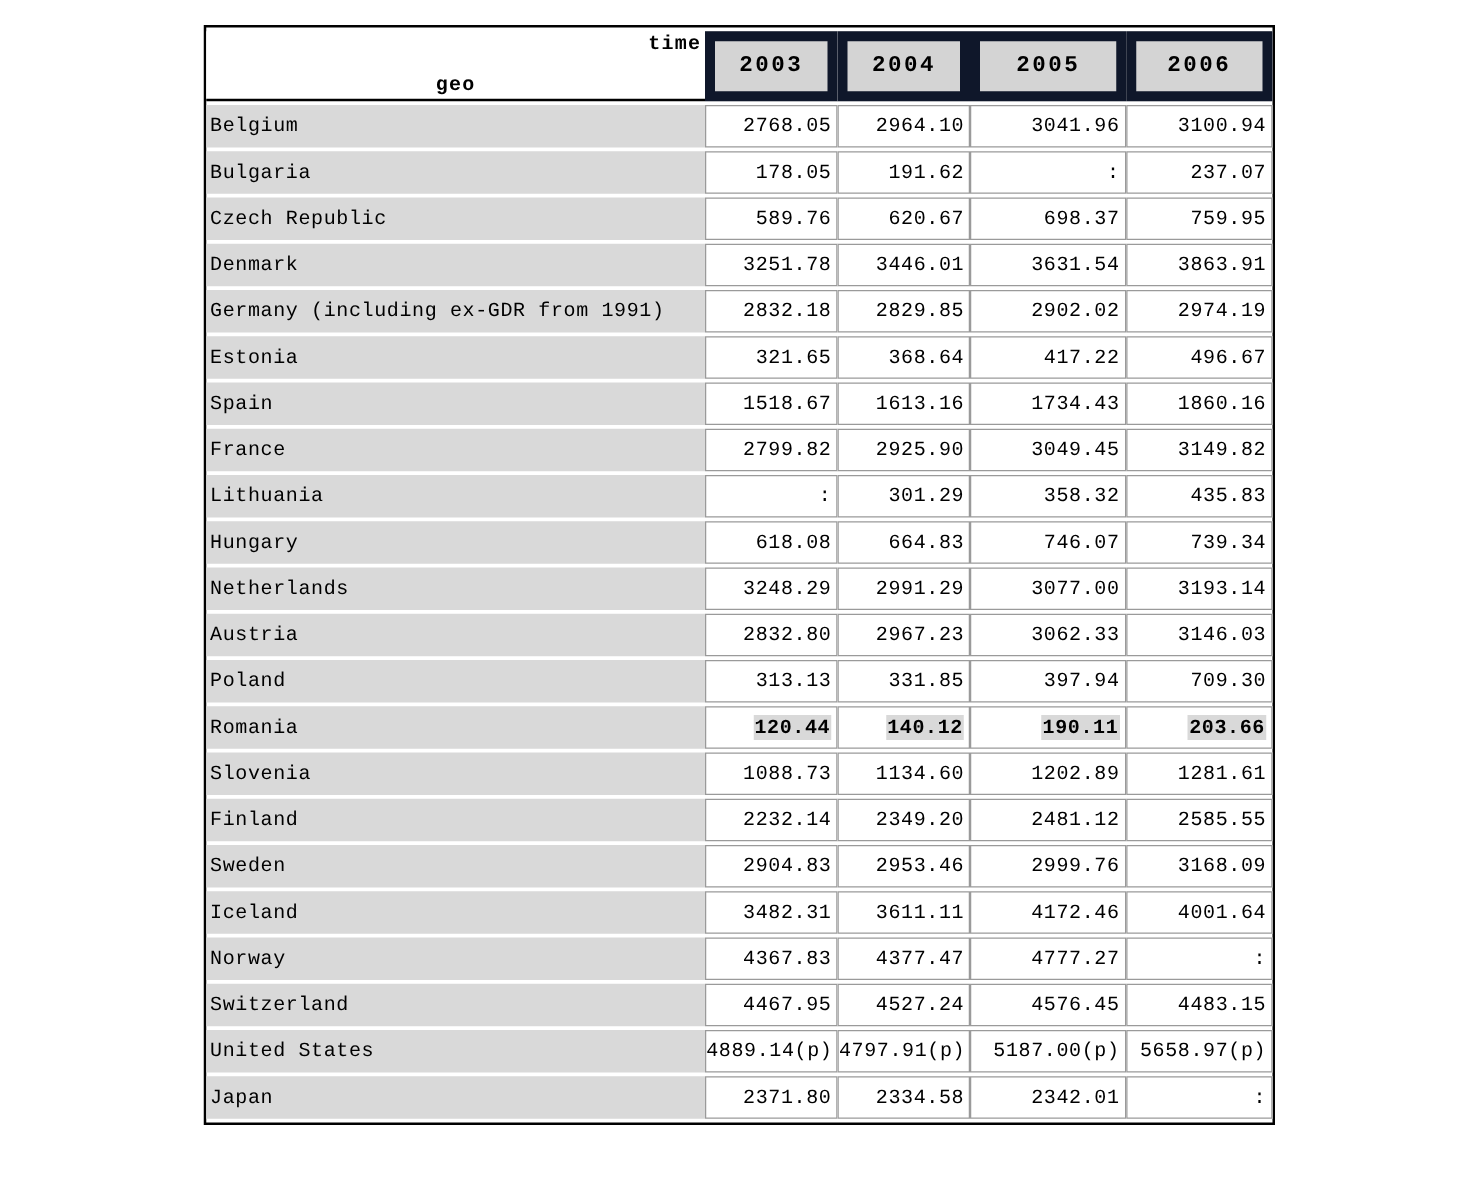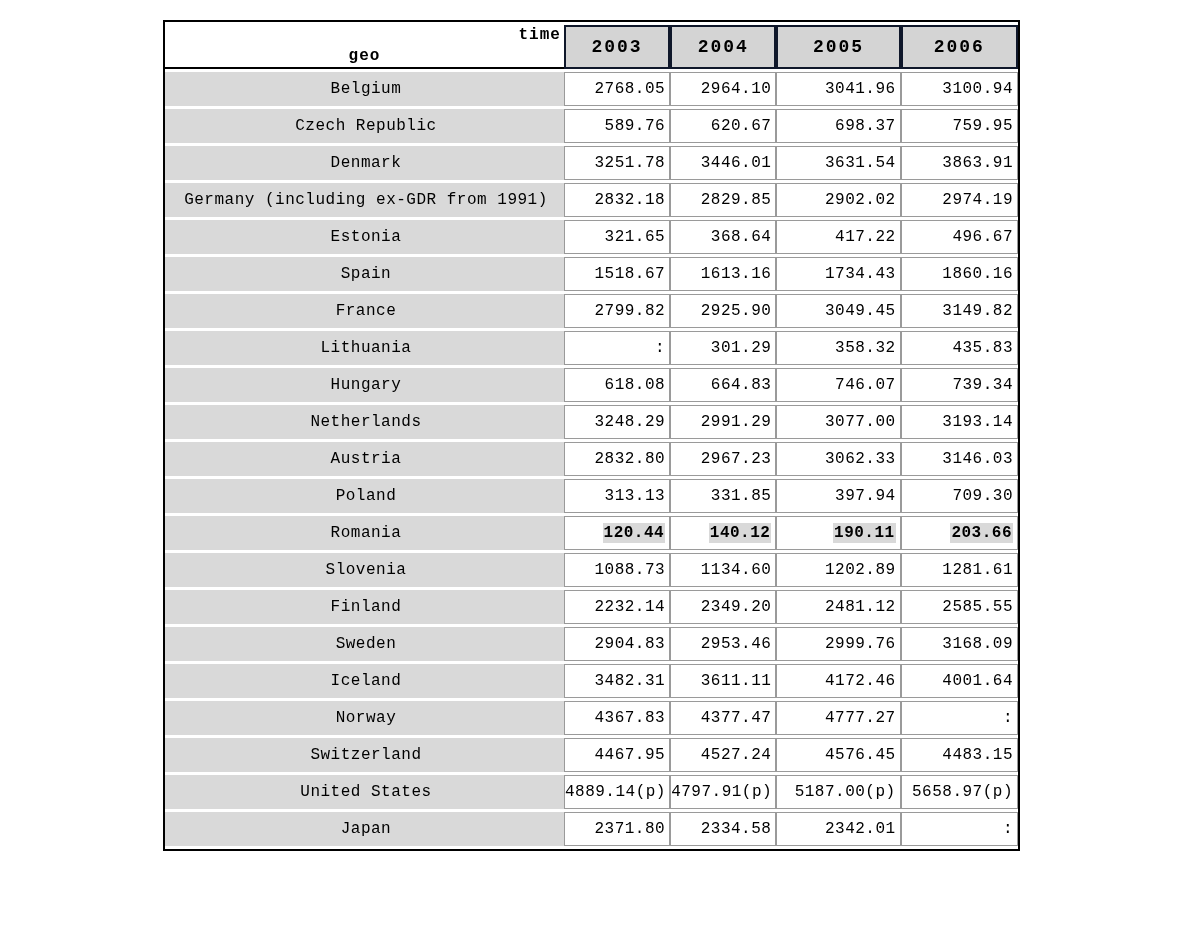--- a/index.html
+++ b/index.html
@@ -59,33 +59,33 @@
     position: absolute;
     bottom: 2px;
     left: 50%;
     transform: translateX(-50%);
     font-size: 16px;
     font-weight: bold;
     letter-spacing: 1px;
   }
   th.year {
     background: #d4d4d4;
-    border: 2px solid #0f172a;
+    border: 8px solid #0f172a;
     text-align: center;
     vertical-align: middle;
     height: 40px;
     font-size: 18px;
     font-weight: bold;
     letter-spacing: 2px;
   }
 
   
   tbody th.geo {
     background: #d9d9d9;
-    text-align: center;
+    text-align: left;
     vertical-align: middle;
     height: 32px;
     padding-left: 3px;
     letter-spacing: 0.5px;
   }
   tbody td.val {
     background: #ffffff;
     border: 1px solid #9a9a9a;
     text-align: right;
     vertical-align: middle;
@@ -125,20 +125,27 @@
     </thead>
     <tbody id="table-body">
     <tr>
           <th class="geo">Belgium</th>
           <td class="val">2768.05</td>
           <td class="val">2964.10</td>
           <td class="val">3041.96</td>
           <td class="val">3100.94</td>
         </tr>
         <tr>
+          <th class="geo">Bulgaria</th>
+          <td class="val">178.05</td>
+          <td class="val">191.62</td>
+          <td class="val">:</td>
+          <td class="val">237.07</td>
+        </tr>
+        <tr>
           <th class="geo">Czech Republic</th>
           <td class="val">589.76</td>
           <td class="val">620.67</td>
           <td class="val">698.37</td>
           <td class="val">759.95</td>
         </tr>
         <tr>
           <th class="geo">Denmark</th>
           <td class="val">3251.78</td>
           <td class="val">3446.01</td>

